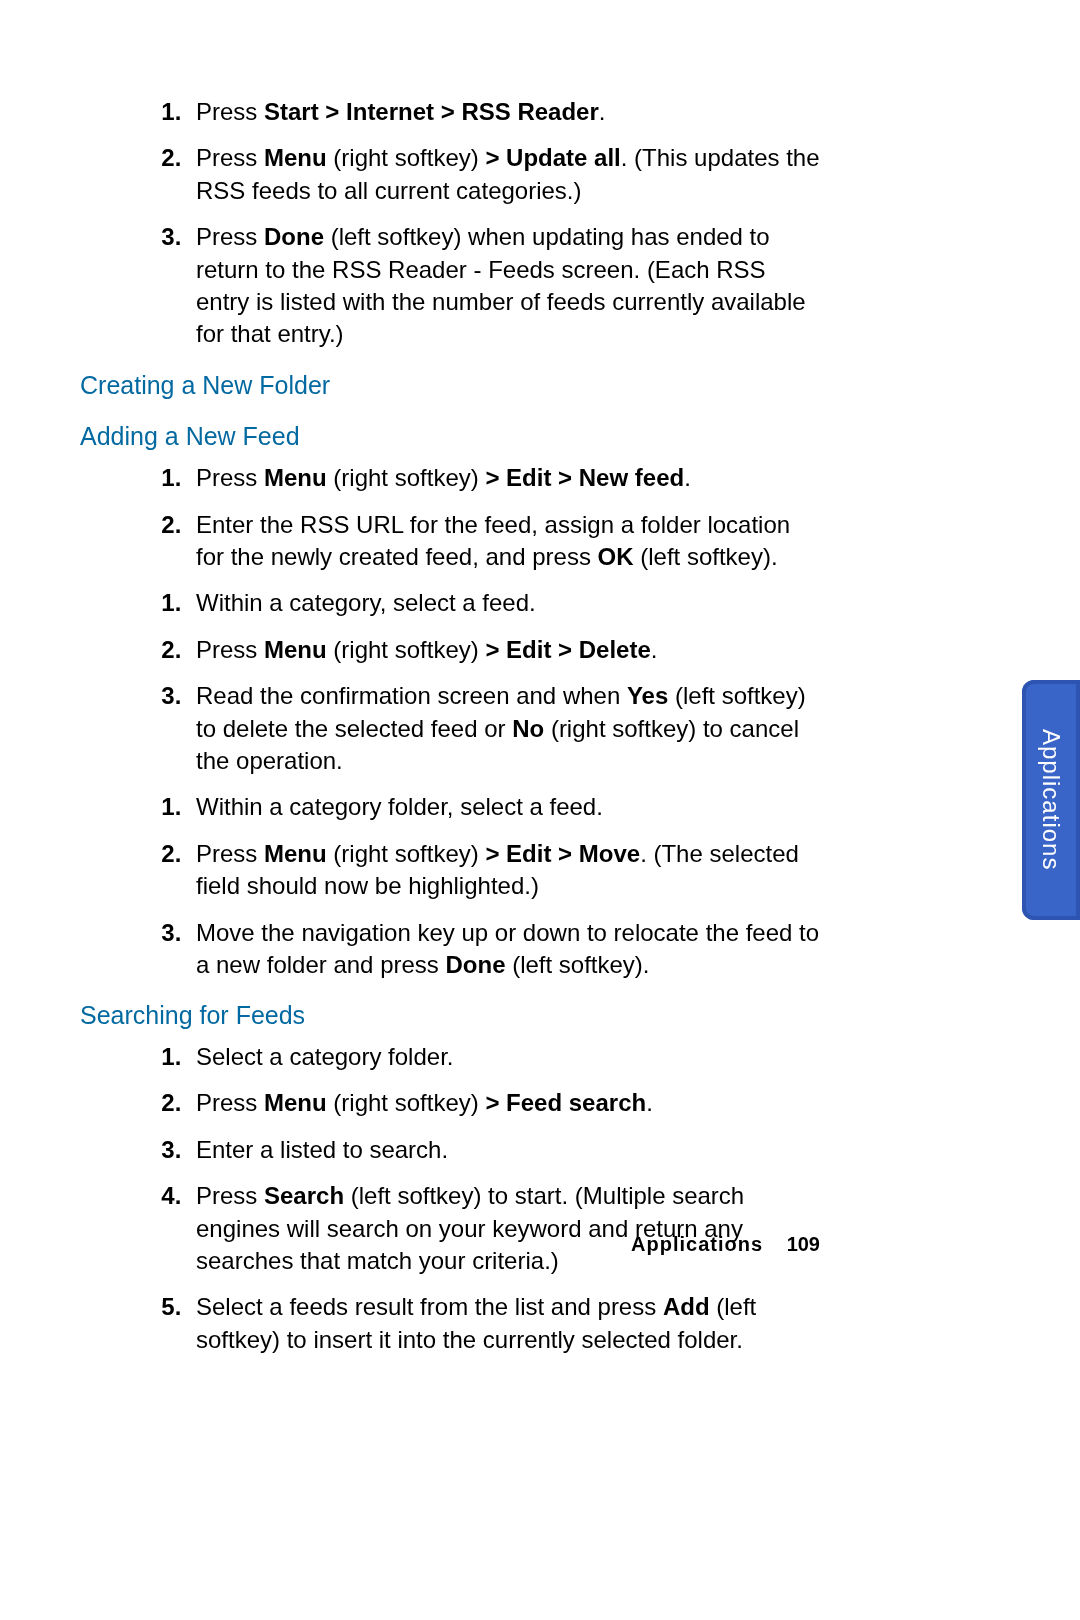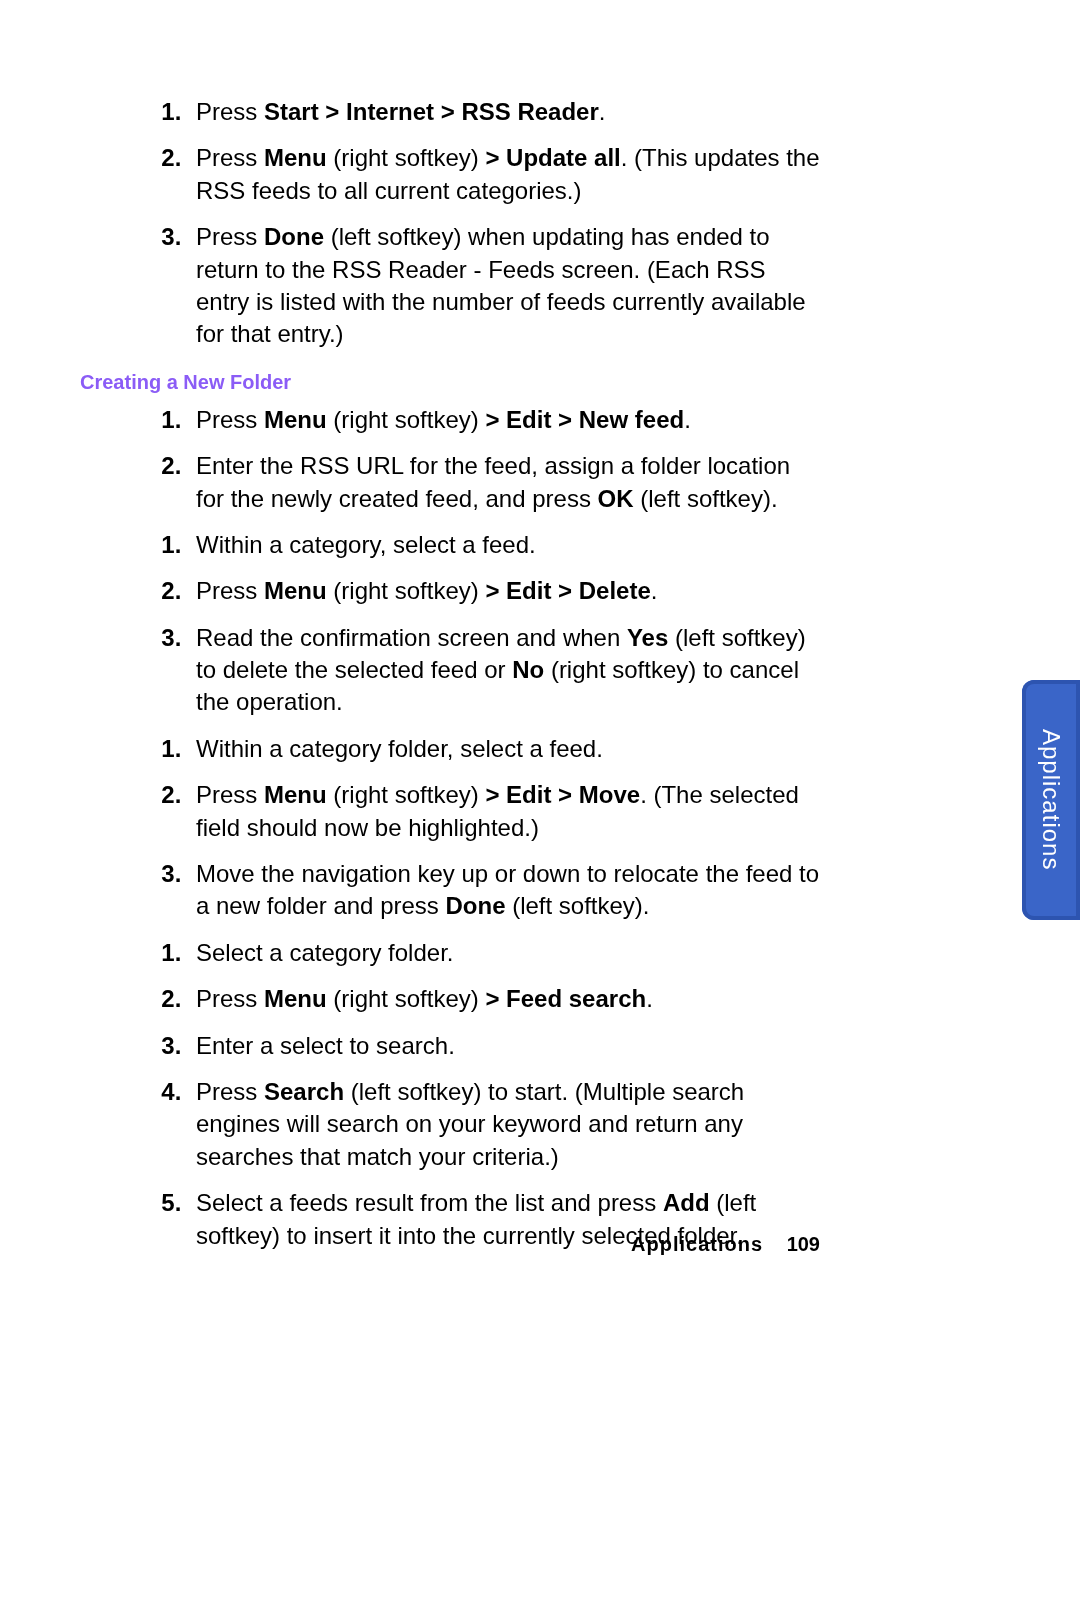--- a/index.html
+++ b/index.html
@@ -12,24 +12,24 @@
   .page {
     width: 1080px;
     height: 1620px;
     position: relative;
     box-sizing: border-box;
     padding: 96px 260px 0 80px;
     font-size: 24px;
     line-height: 1.35;
   }
   .section-heading {
-    color: #8b5cf6;
-    font-size: 20px;
+    color: #0369a1;
+    font-size: 25px;
     margin: 18px 0 8px 0;
-    font-weight: 700;
+    font-weight: 400;
   }
   ol {
     margin: 0 0 4px 0;
     padding-left: 108px;
   }
   li {
     padding-left: 8px;
     margin-bottom: 14px;
   }
   li::marker {
@@ -75,38 +75,40 @@
 <body>
 
 <div class="page">
   <div id="content">
       <ol>
         <li><span>Press </span><b>Start &gt; Internet &gt; RSS Reader</b><span>.</span></li>
         <li><span>Press </span><b>Menu</b><span> (right softkey) </span><b>&gt; Update all</b><span>. (This updates the RSS feeds to all current categories.)</span></li>
         <li><span>Press </span><b>Done</b><span> (left softkey) when updating has ended to return to the RSS Reader - Feeds screen. (Each RSS entry is listed with the number of feeds currently available for that entry.)</span></li>
       </ol>
       <div class="section-heading">Creating a New Folder</div>
+      <div class="section-heading">Adding a New Feed</div>
       <ol>
         <li><span>Press </span><b>Menu</b><span> (right softkey) </span><b>&gt; Edit &gt; New feed</b><span>.</span></li>
         <li><span>Enter the RSS URL for the feed, assign a folder location for the newly created feed, and press </span><b>OK</b><span> (left softkey).</span></li>
       </ol>
       <ol>
         <li><span>Within a category, select a feed.</span></li>
         <li><span>Press </span><b>Menu</b><span> (right softkey) </span><b>&gt; Edit &gt; Delete</b><span>.</span></li>
         <li><span>Read the confirmation screen and when </span><b>Yes</b><span> (left softkey) to delete the selected feed or </span><b>No</b><span> (right softkey) to cancel the operation.</span></li>
       </ol>
       <ol>
         <li><span>Within a category folder, select a feed.</span></li>
         <li><span>Press </span><b>Menu</b><span> (right softkey) </span><b>&gt; Edit &gt; Move</b><span>. (The selected field should now be highlighted.)</span></li>
         <li><span>Move the navigation key up or down to relocate the feed to a new folder and press </span><b>Done</b><span> (left softkey).</span></li>
       </ol>
+      <div class="section-heading">Searching for Feeds</div>
       <ol>
         <li><span>Select a category folder.</span></li>
         <li><span>Press </span><b>Menu</b><span> (right softkey) </span><b>&gt; Feed search</b><span>.</span></li>
-        <li><span>Enter a select to search.</span></li>
+        <li><span>Enter a listed to search.</span></li>
         <li><span>Press </span><b>Search</b><span> (left softkey) to start. (Multiple search engines will search on your keyword and return any searches that match your criteria.)</span></li>
         <li><span>Select a feeds result from the list and press </span><b>Add</b><span> (left softkey) to insert it into the currently selected folder.</span></li>
       </ol>
     </div>
 
   <div class="side-tab">
     <span>Applications</span>
   </div>
 
   <div class="footer">

